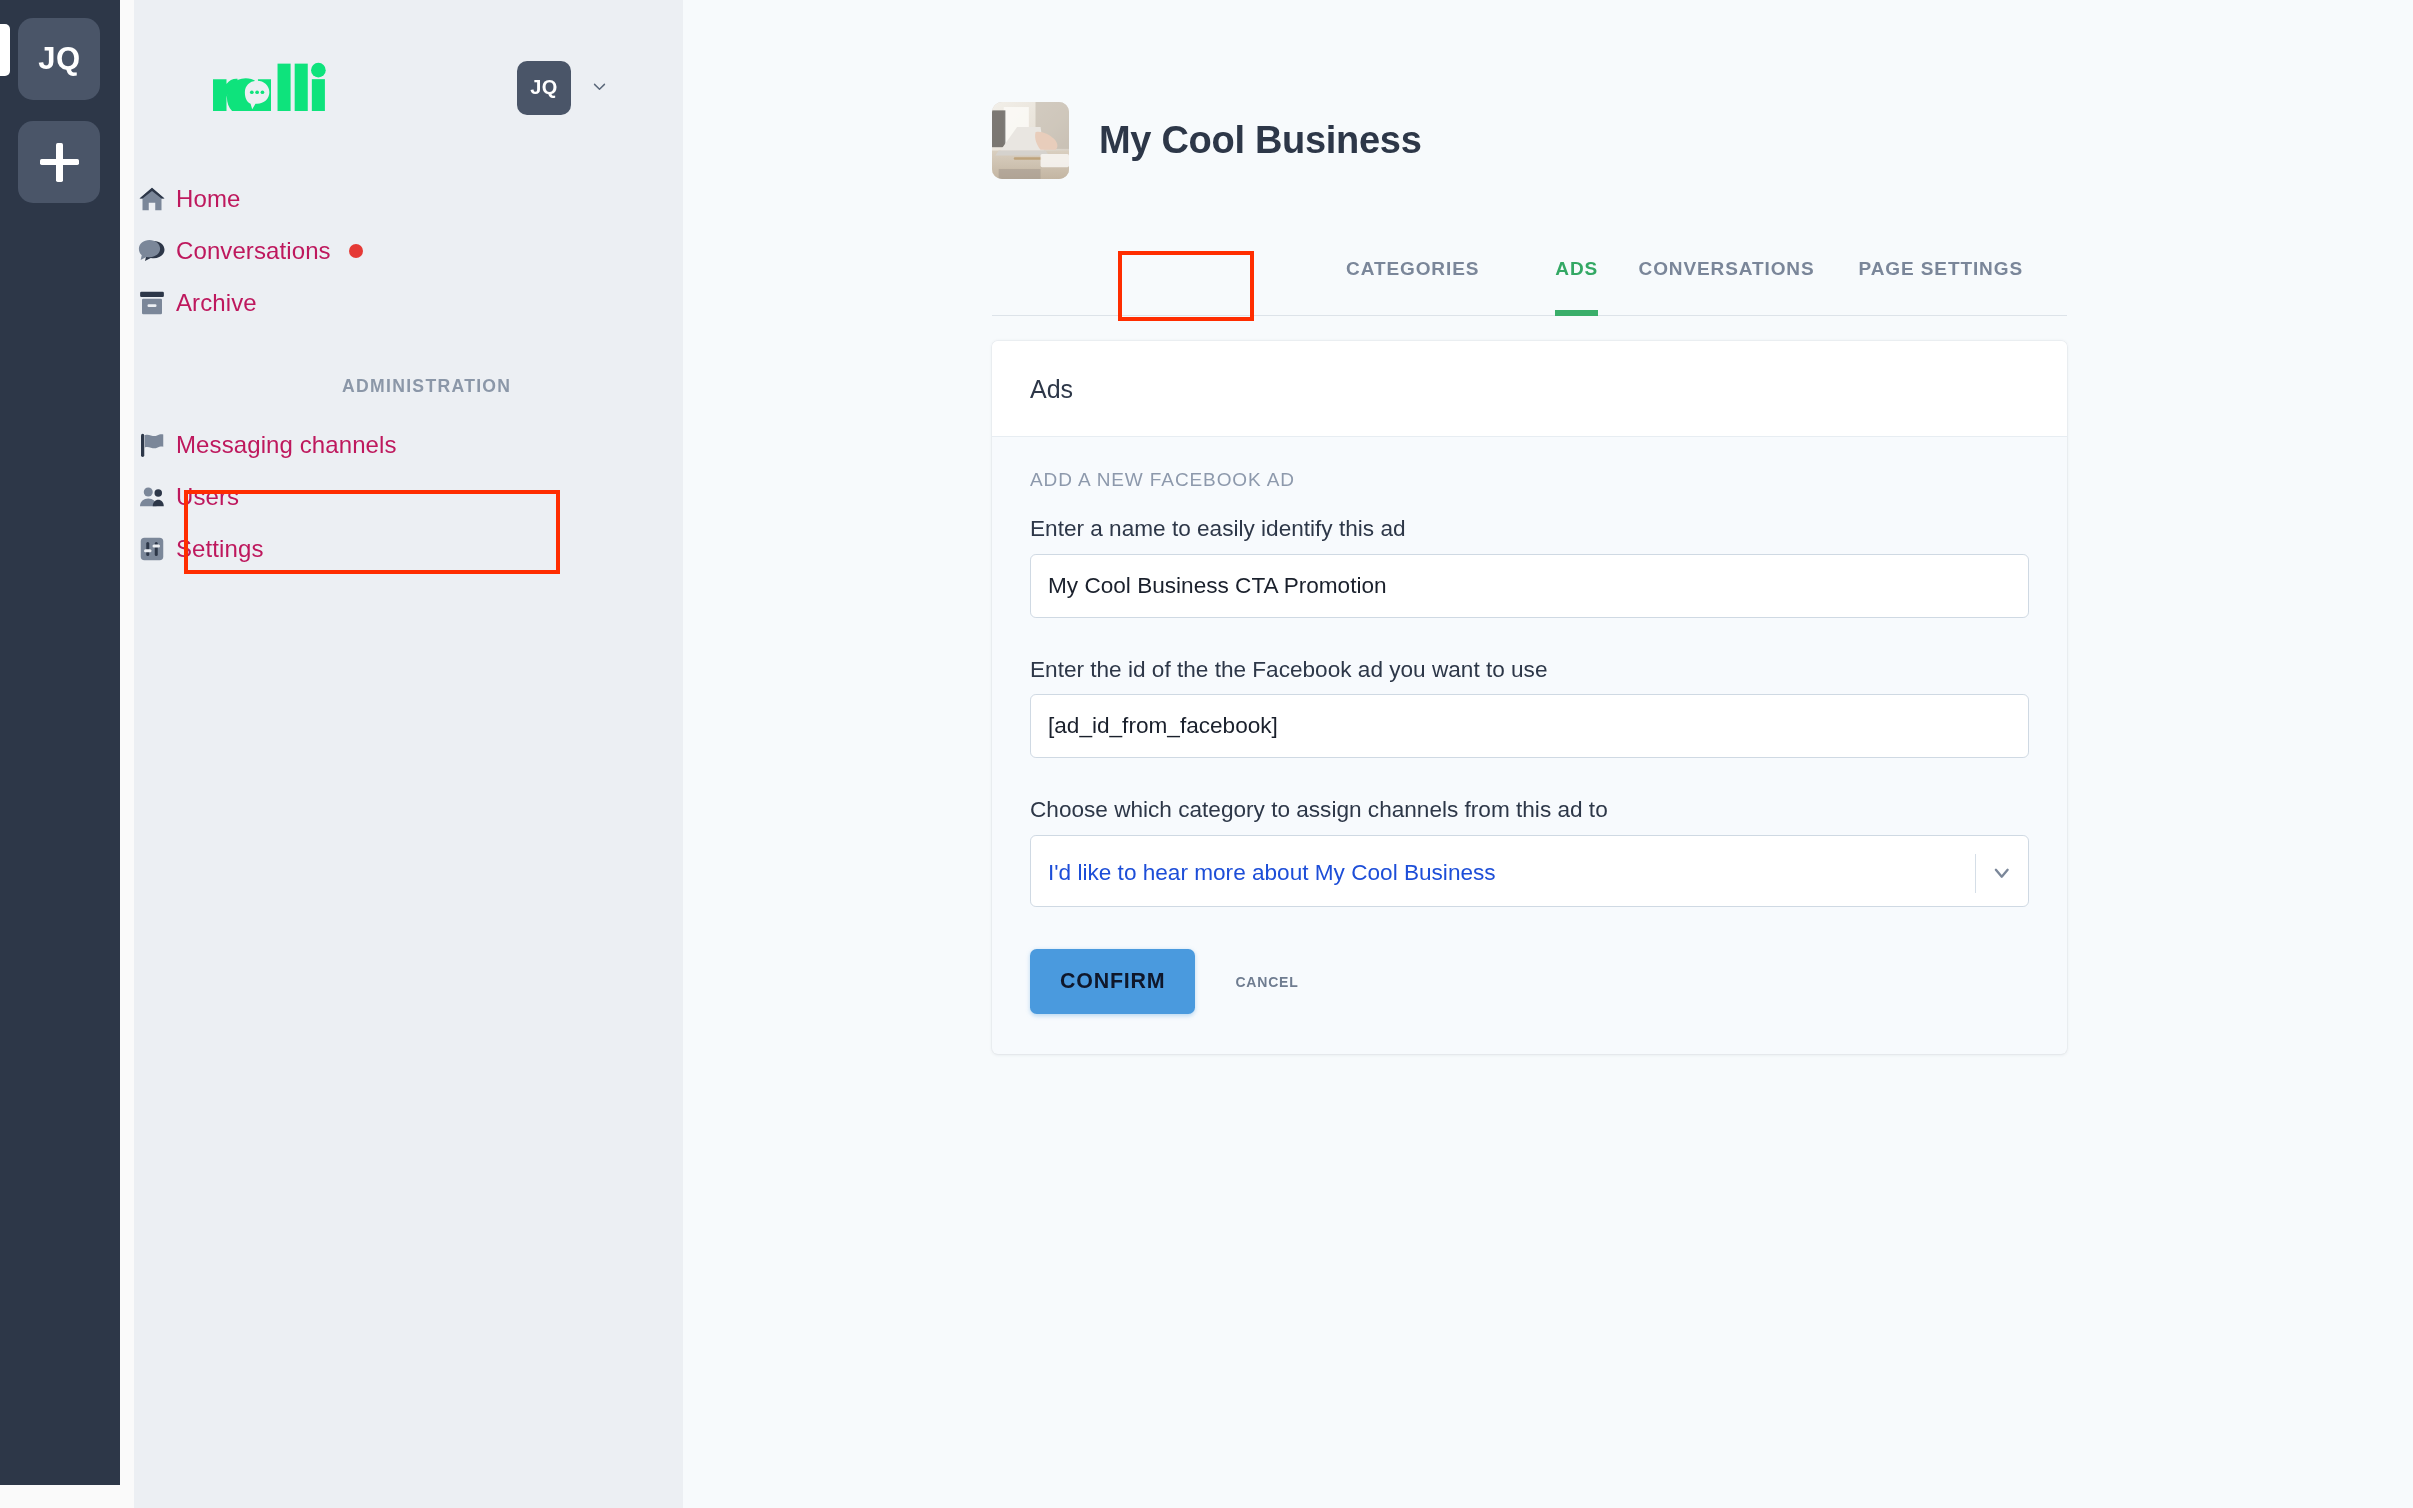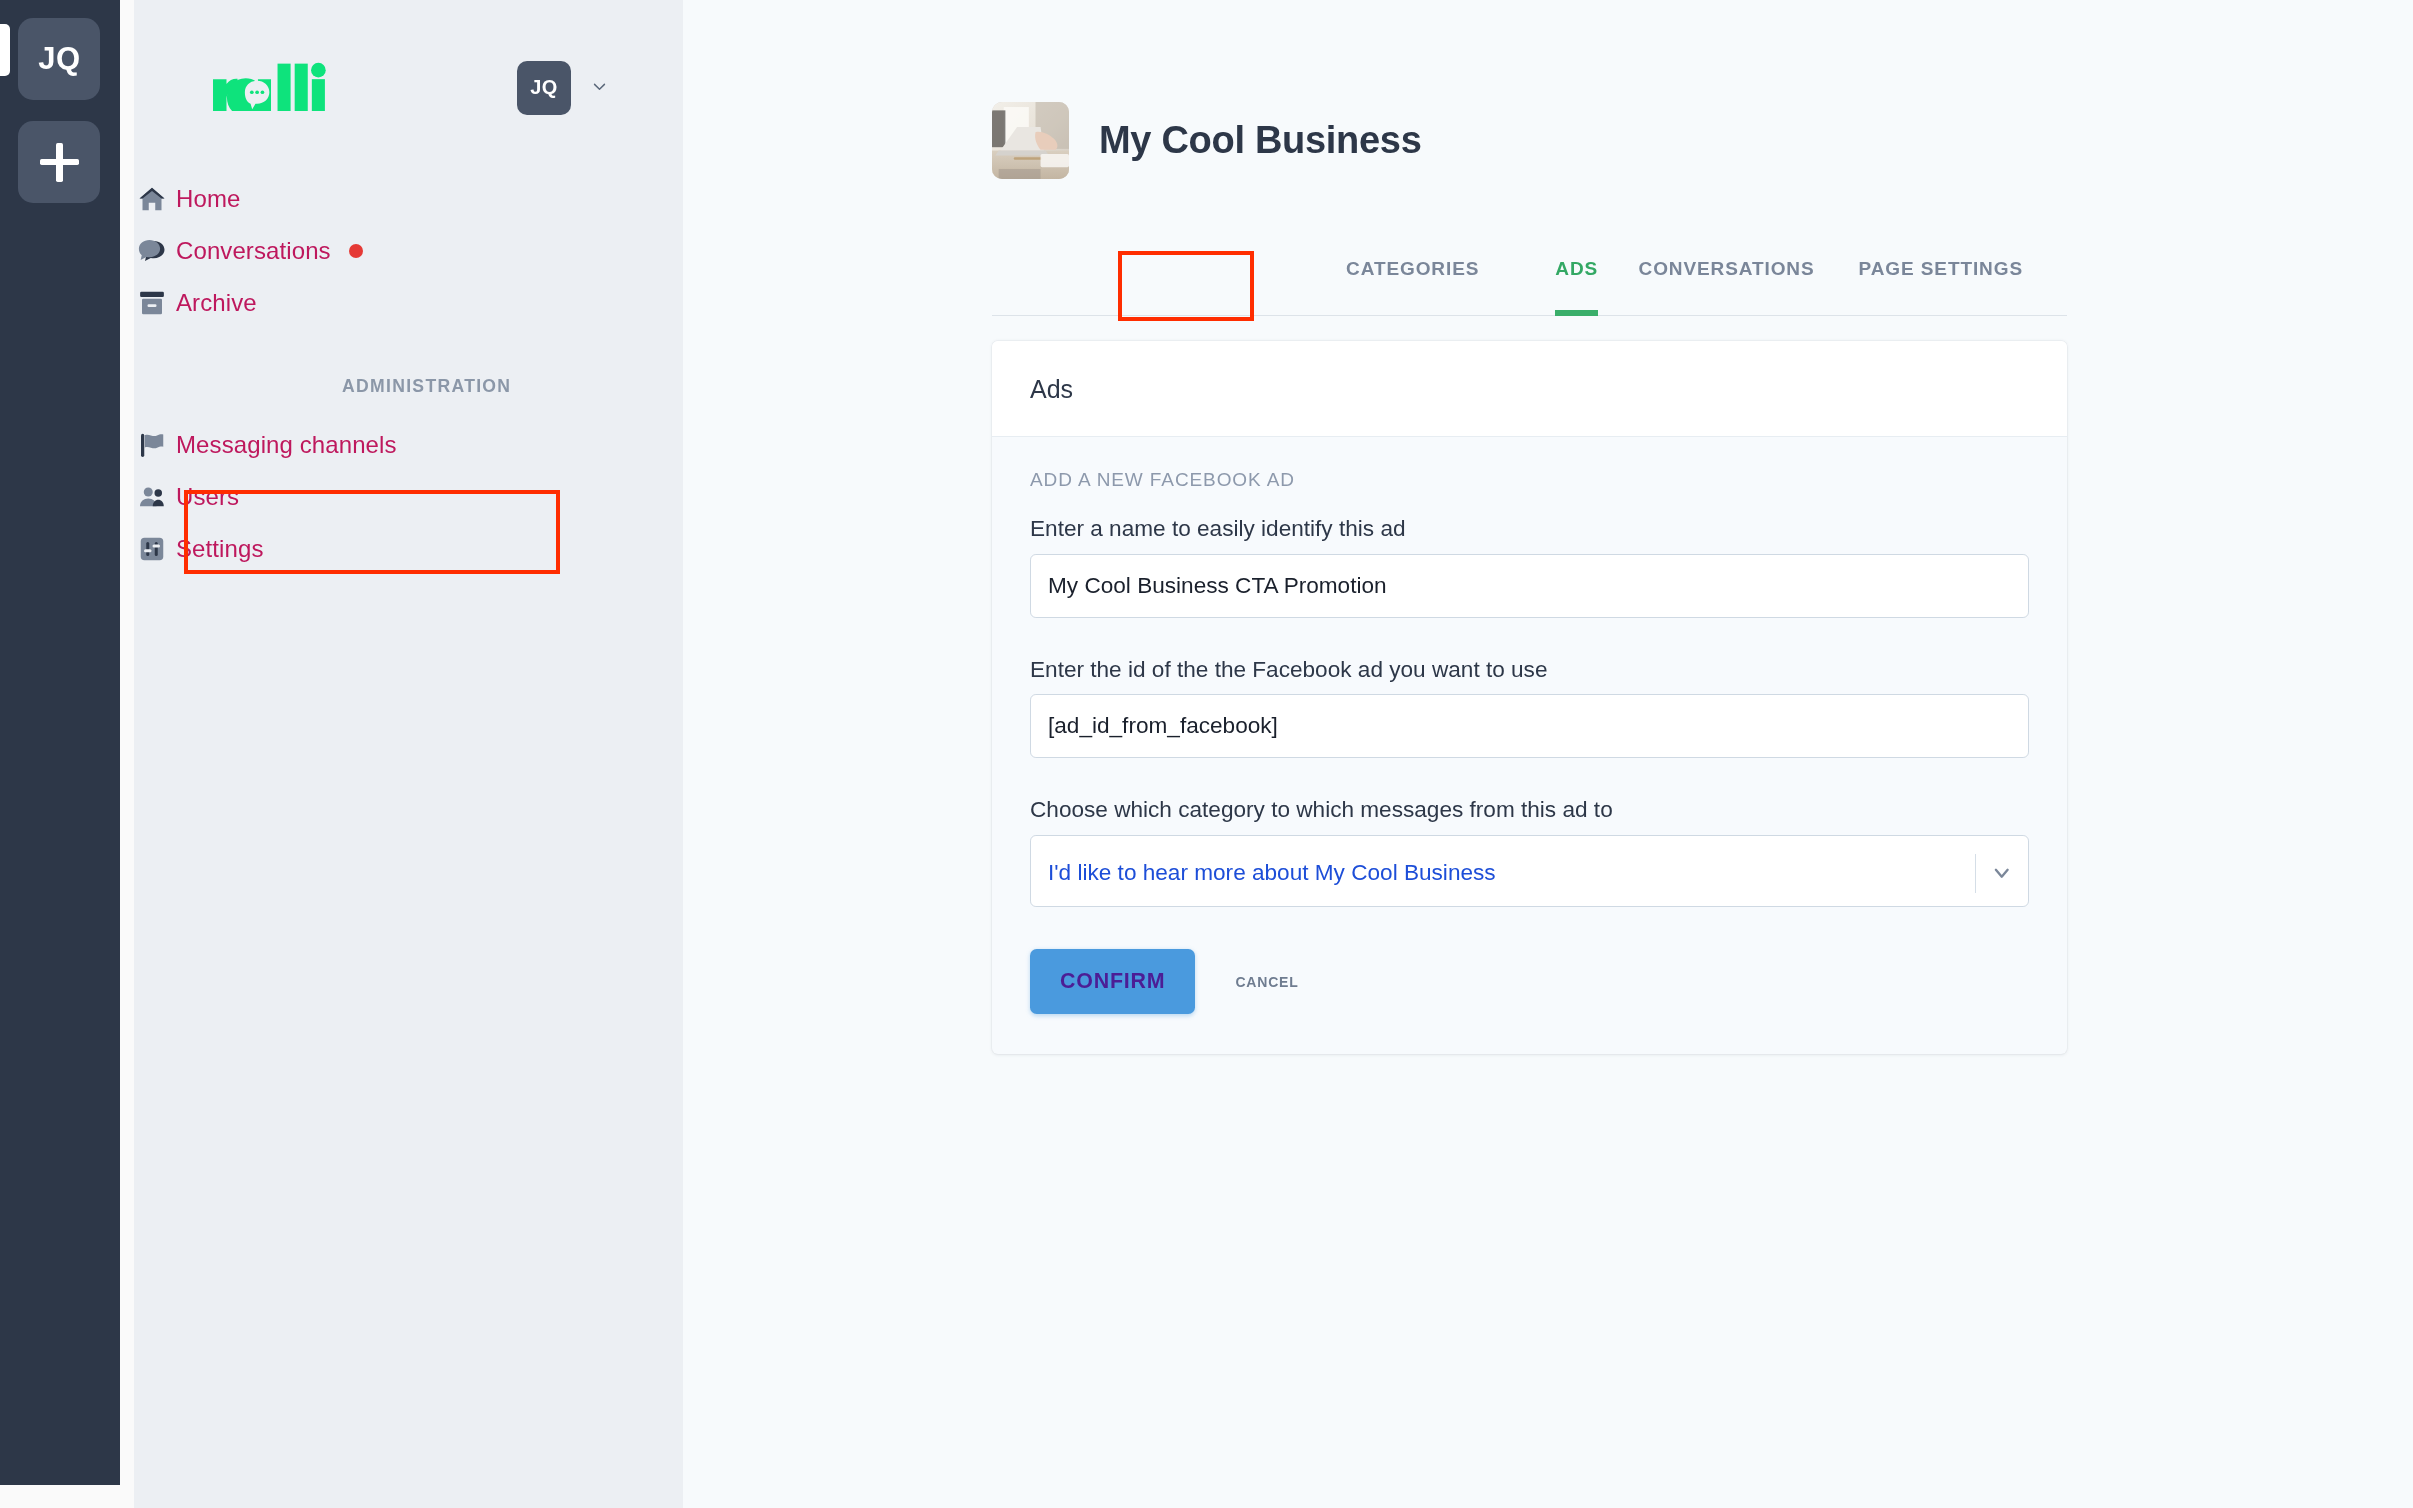--- a/index.html
+++ b/index.html
@@ -217,21 +217,21 @@
     width: 1.3px; height: 39px; background: #d5dee7; flex: 0 0 auto;
   }
   .select-caret {
     width: 52px; display: flex; align-items: center; justify-content: center;
     flex: 0 0 auto;
   }
 
   .actions { margin-top: 42px; display: flex; align-items: center; }
   .btn-confirm {
     height: 65px; padding: 0 30px;
-    background: #4a9ade; color: #4c1d95;
+    background: #4a9ade; color: #0f172a;
     border: none; border-radius: 6.7px;
     font-size: 21.4px; font-weight: 700; letter-spacing: 0.8px;
     font-family: "Liberation Sans", sans-serif;
     box-shadow: 0 1.7px 4.2px rgba(74,154,222,.35);
     cursor: pointer;
   }
   .btn-cancel {
     height: 65px; padding: 0 25px; margin-left: 15px;
     background: transparent; border: none;
     color: #6f7c90; font-size: 14px; font-weight: 700; letter-spacing: 0.8px;
@@ -437,21 +437,21 @@
         <div class="field">
           <div class="field-label">Enter the id of the the Facebook ad you want to use</div>
           <div class="input" placeholder="[ad_id_from_facebook]">
             <span>[ad_id_from_facebook]</span>
           </div>
         </div>
 
         <div class="field-gap"></div>
 
         <div class="field">
-          <div class="field-label">Choose which category to which messages from this ad to</div>
+          <div class="field-label">Choose which category to assign channels from this ad to</div>
           <div class="select-wrap">
             <span class="select-value">I'd like to hear more about My Cool Business</span>
             <span class="select-divider"></span>
             <span class="select-caret">
               <svg viewBox="0 0 24 24" width="23.5" height="23.5" fill="none" stroke="#7b8799" stroke-width="2.4" stroke-linecap="round" stroke-linejoin="round">
                 <polyline points="6,9 12,16 18,9"></polyline>
               </svg>
             </span>
           </div>
         </div>

